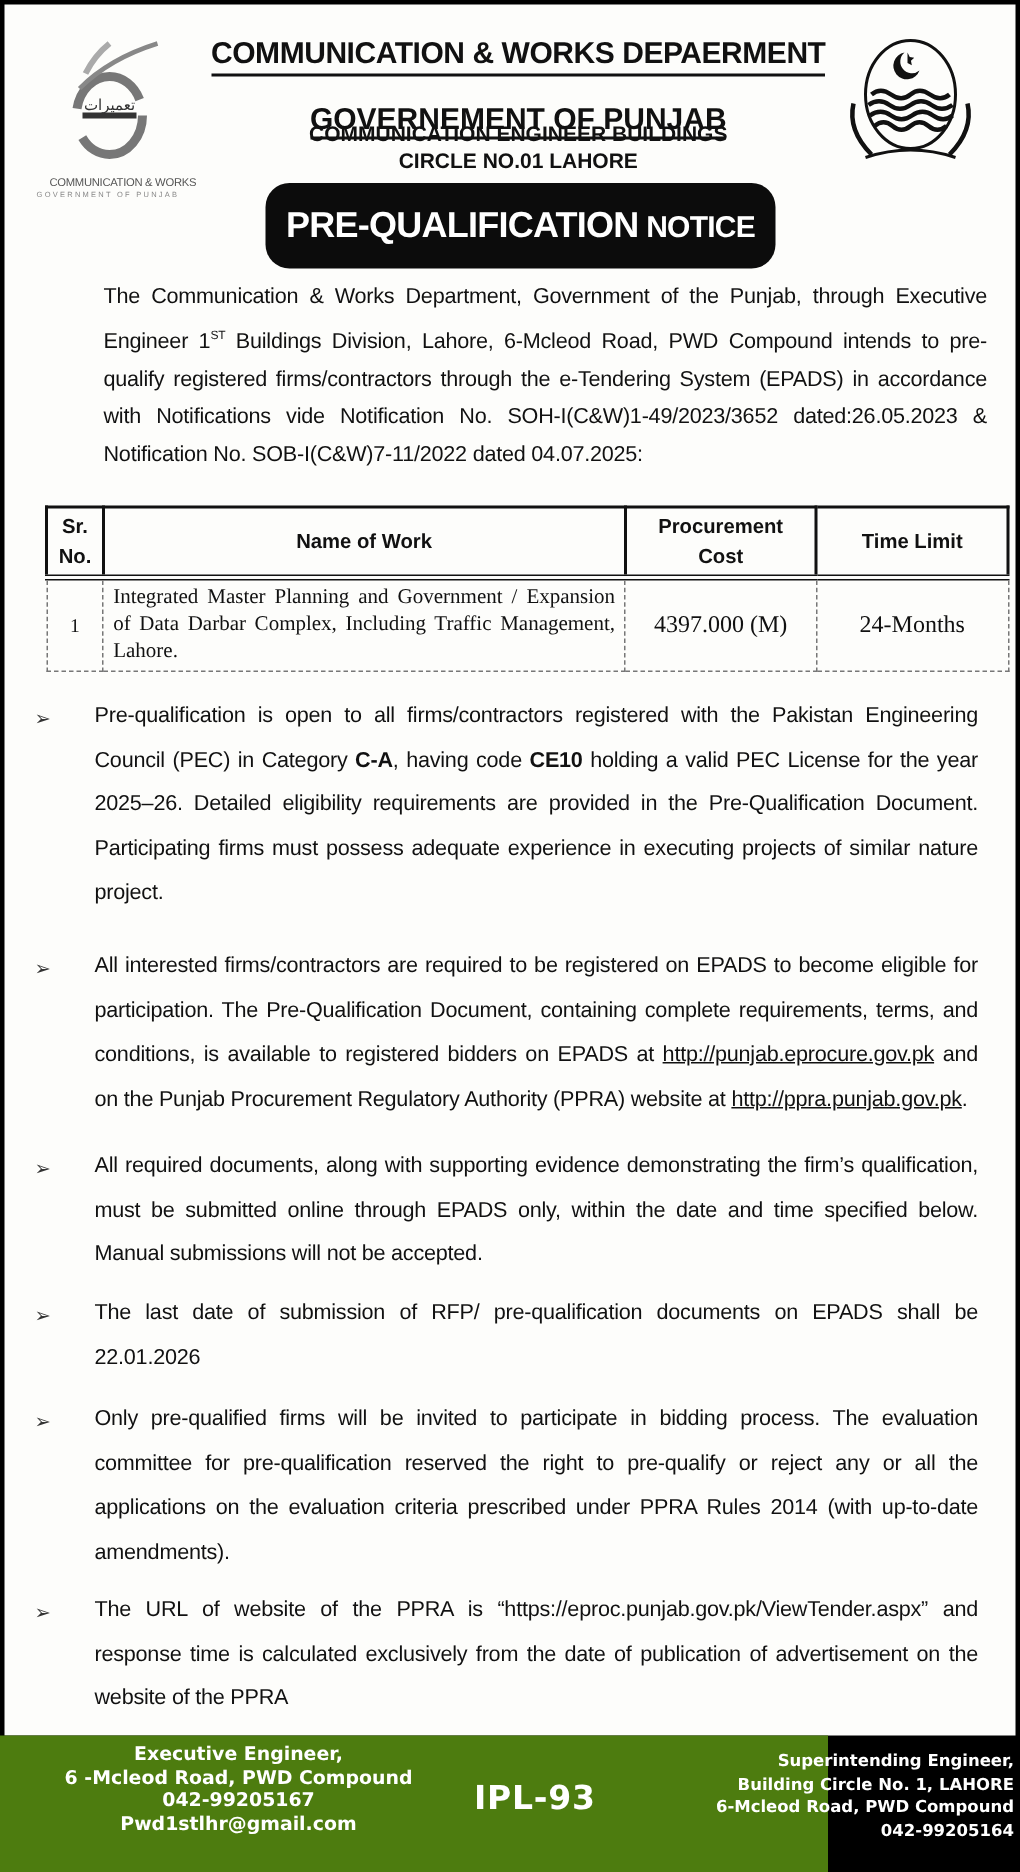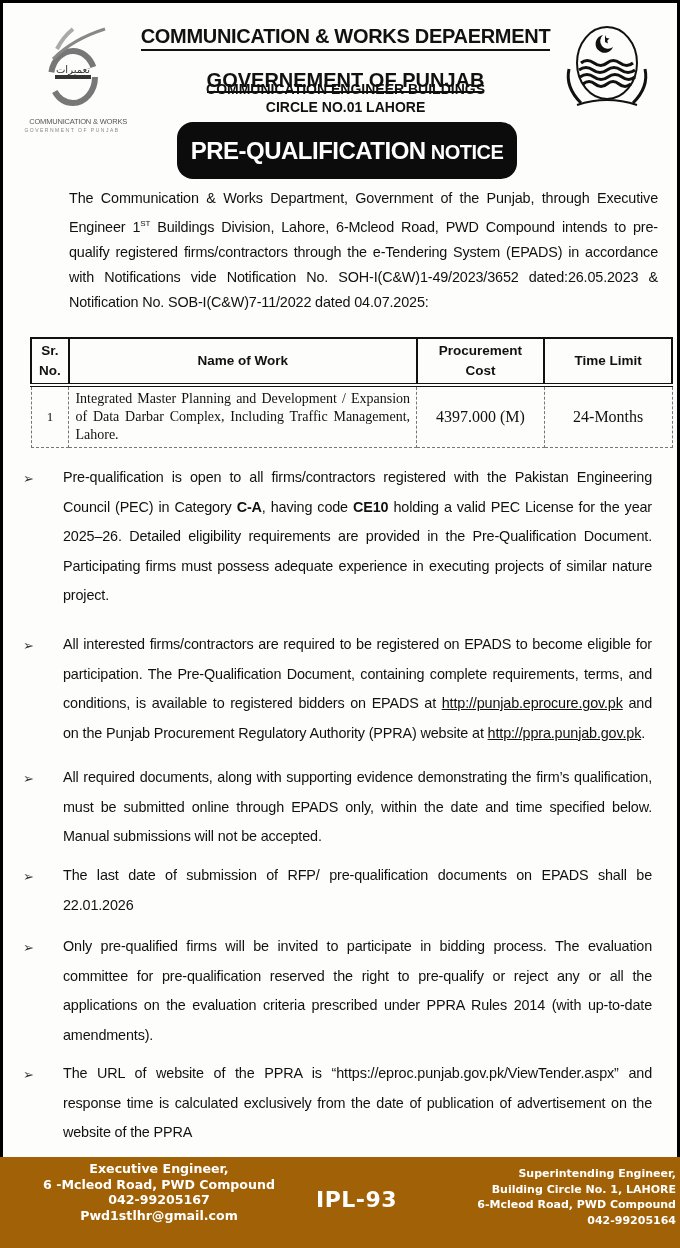--- a/index.html
+++ b/index.html
@@ -7,21 +7,21 @@
     body { position: relative; font-family: "Liberation Sans", sans-serif; color: #111; }
 
     .page {
       position: absolute; left: 3px; top: 3px; width: 674px; height: 1154px;
       background: #fdfdfb;
     }
 
     
     .logo-left { position: absolute; left: 14px; top: 14px; width: 104px; height: 100px; }
     .logo-left svg { position: absolute; left: 26px; top: 2px; }
-    .logo-left .cw-title { position: absolute; left: 0; top: 100px; width: 110px; font-size: 7.5px; color: #555; text-align: right; letter-spacing: -0.2px; }
+    .logo-left .cw-title { position: absolute; left: 16px; top: 100px; width: 110px; font-size: 7.5px; color: #555; text-align: left; letter-spacing: -0.2px; }
     .logo-left .cw-sub { position: absolute; left: 0; top: 110px; width: 110px; font-size: 5px; color: #888; text-align: center; letter-spacing: 1.5px; }
 
     .logo-right { position: absolute; left: 560px; top: 18px; width: 88px; height: 92px; }
 
     .hdr { position: absolute; left: 120px; width: 445px; text-align: center; font-family: "Liberation Sans", sans-serif; font-weight: bold; color: #111; }
     .hdr-1 { top: 22px; font-size: 20px; letter-spacing: -0.3px; }
     .hdr-1 span { border-bottom: 2px solid #111; padding-bottom: 2px; }
     .hdr-2 { top: 66px; font-size: 20px; }
     .hdr-2 span { border-bottom: 2px solid #111; }
     .hdr-3 { top: 78px; font-size: 14px; }
@@ -63,21 +63,21 @@
     .bullet { position: absolute; left: 0; width: 674px; }
     .bullet .arrow { position: absolute; left: 20px; top: 0; font-size: 13px; color: #333; line-height: 25px; }
     .bullet .text {
       position: absolute; left: 60px; width: 589px;
       font-size: 14.4px; line-height: 29.5px; text-align: justify; letter-spacing: -0.15px;
     }
     .bullet .text a { color: #111; text-decoration: underline; }
     .bullet .text b { font-weight: bold; }
 
     
-    .footer { position: absolute; left: 0; top: 1157px; width: 680px; height: 91px; background: #a16207; color: #fff; font-family: "DejaVu Sans", sans-serif; font-weight: bold; padding-left: 22px; }
+    .footer { position: absolute; left: 0; top: 1157px; width: 552px; height: 91px; background: #4d7c0f; color: #fff; font-family: "DejaVu Sans", sans-serif; font-weight: bold; padding-left: 22px; }
     .footer .left { position: absolute; left: 28px; top: 4px; width: 262px; text-align: center; font-size: 12.6px; line-height: 15.5px; }
     .footer .right { position: absolute; left: 428px; top: 9px; width: 248px; text-align: right; font-size: 11px; line-height: 15.5px; }
     .footer .code { position: absolute; left: 316px; top: 30px; font-size: 22px; letter-spacing: 0.5px; }
   </style>
 </head>
 <body>
 
 <div class="page">
 
   <div class="logo-left">
@@ -129,21 +129,21 @@
       <tr>
         <th><span>Sr.</span><br><span>No.</span></th>
         <th>Name of Work</th>
         <th><span>Procurement</span><br><span>Cost</span></th>
         <th>Time Limit</th>
       </tr>
     </thead>
     <tbody>
       <tr>
         <td class="sr">1</td>
-        <td class="name">Integrated Master Planning and Development / Expansion of Data Darbar Complex, Including Traffic Management, Lahore.</td>
+        <td class="name">Integrated Master Planning and Government / Expansion of Data Darbar Complex, Including Traffic Management, Lahore.</td>
         <td class="center">4397.000 (M)</td>
         <td class="center">24-Months</td>
       </tr>
     </tbody>
   </table>
 
   <div class="bullet" style="top:463px">
     <span class="arrow">➢</span>
     <p class="text" style="top:-3px"><span>Pre-qualification is open to all firms/contractors registered with the Pakistan Engineering Council (PEC) in Category </span><b>C-A</b><span>, having code </span><b>CE10</b><span> holding a valid PEC License for the year 2025–26. Detailed eligibility requirements are provided in the Pre-Qualification Document. Participating firms must possess adequate experience in executing projects of similar nature project.</span></p>
   </div>

